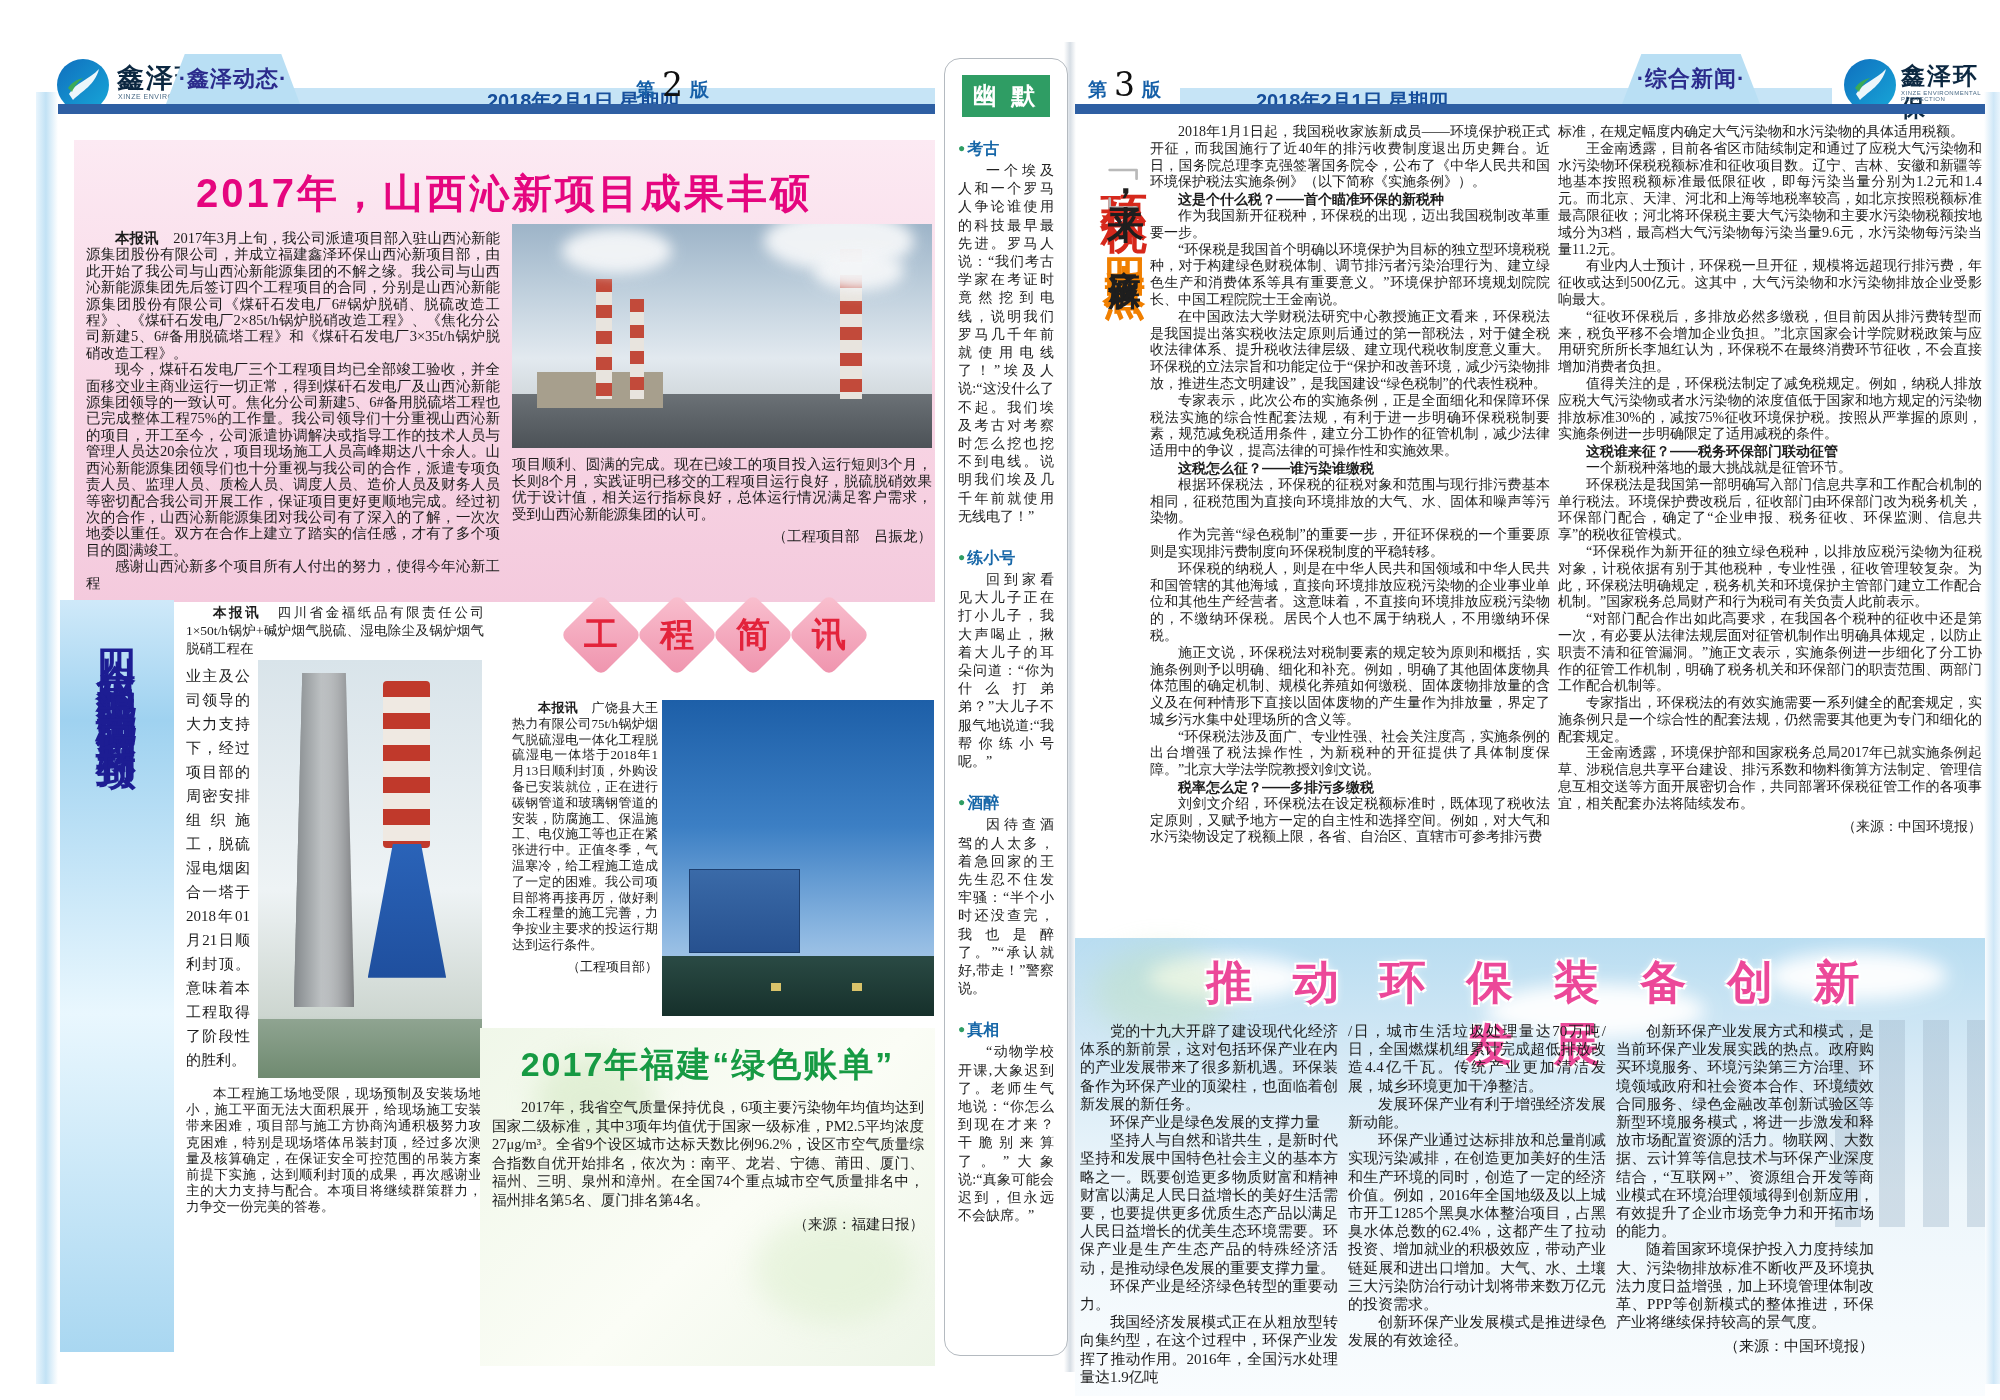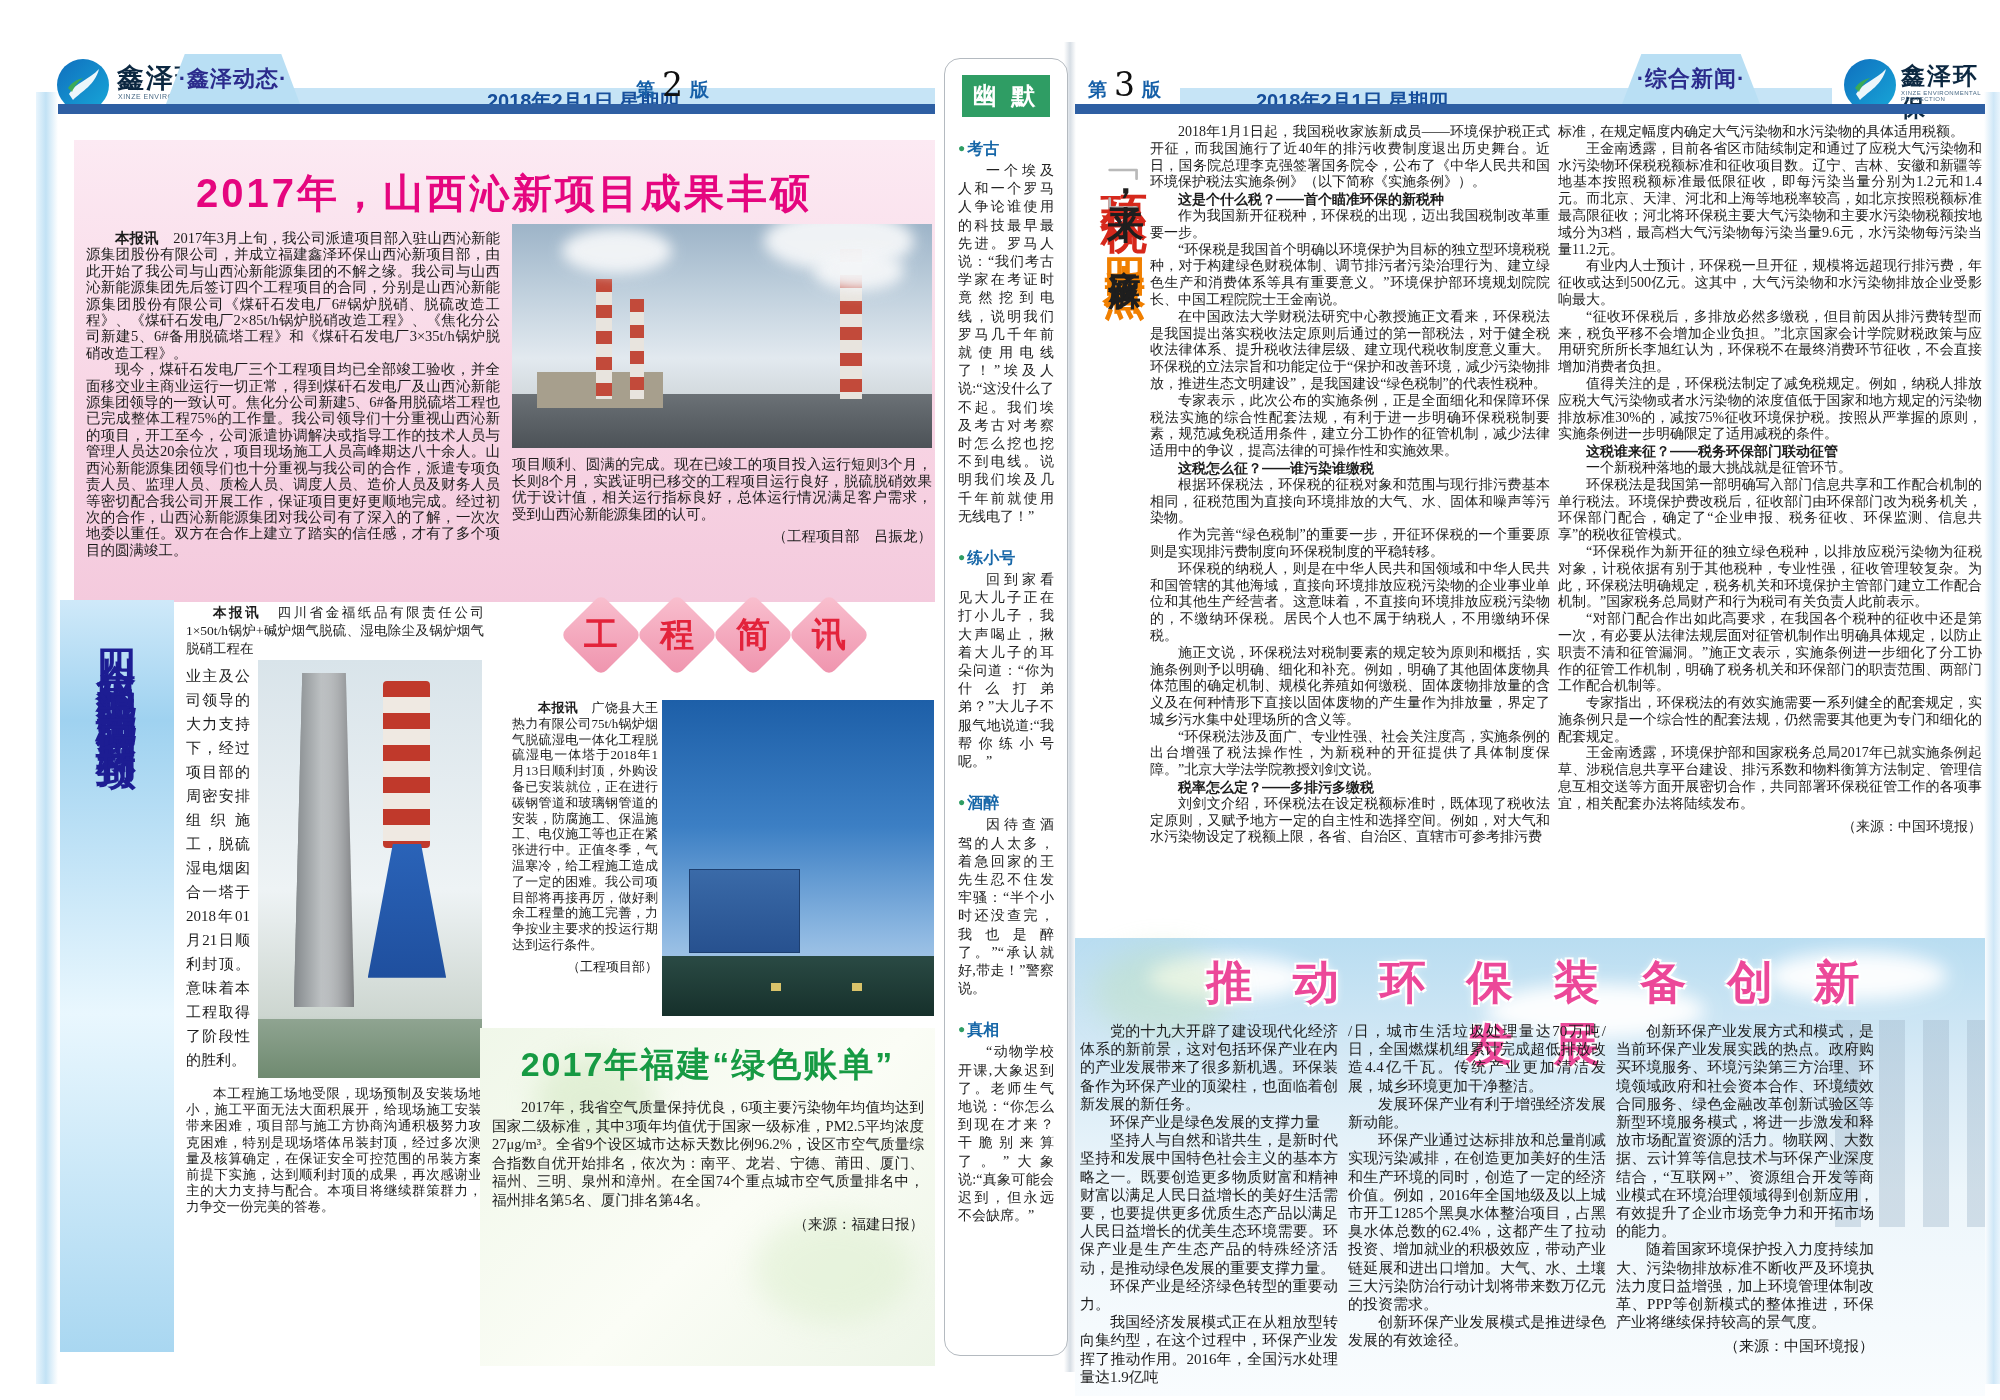--- a/index.html
+++ b/index.html
@@ -130,20 +130,21 @@
     <span>版</span>
   </div>
   <div class="abs bluebar" style="left:58px;top:104px;width:877px;"></div>
 
   <section class="abs a1box" style="left:74px;top:140px;width:861px;height:462px;">
     <h1 class="a1head" style="margin:26px 10px 0;">2017年，山西沁新项目成果丰硕</h1>
   </section>
   <div class="col" style="left:86px;top:230px;width:414px;height:362px;font-size:14.5px;line-height:16.4px;">
     <p class="lead"><b>本报讯</b>　<span>2017年3月上旬，我公司派遣项目部入驻山西沁新能源集团股份有限公司，并成立福建鑫泽环保山西沁新项目部，由此开始了我公司与山西沁新能源集团的不解之缘。我公司与山西沁新能源集团先后签订四个工程项目的合同，分别是山西沁新能源集团股份有限公司《煤矸石发电厂6#锅炉脱硝、脱硫改造工程》、《煤矸石发电厂2×85t/h锅炉脱硝改造工程》、《焦化分公司新建5、6#备用脱硫塔工程》和《煤矸石发电厂3×35t/h锅炉脱硝改造工程》。</span></p>
     <p>现今，煤矸石发电厂三个工程项目均已全部竣工验收，并全面移交业主商业运行一切正常，得到煤矸石发电厂及山西沁新能源集团领导的一致认可。焦化分公司新建5、6#备用脱硫塔工程也已完成整体工程75%的工作量。我公司领导们十分重视山西沁新的项目，开工至今，公司派遣协调解决或指导工作的技术人员与管理人员达20余位次，项目现场施工人员高峰期达八十余人。山西沁新能源集团领导们也十分重视与我公司的合作，派遣专项负责人员、监理人员、质检人员、调度人员、造价人员及财务人员等密切配合我公司开展工作，保证项目更好更顺地完成。经过初次的合作，山西沁新能源集团对我公司有了深入的了解，一次次地委以重任。双方在合作上建立了踏实的信任感，才有了多个项目的圆满竣工。</p>
+    <p>感谢山西沁新多个项目所有人付出的努力，使得今年沁新工程</p>
   </div>
   <div class="photo ph1" style="left:512px;top:224px;width:420px;height:224px;">
     <div class="ground"></div>
     <div class="bld" style="left:6%;width:30%;height:16%;"></div>
     <div class="chim" style="left:20%;bottom:22%;width:16px;height:120px;"></div>
     <div class="chim" style="left:28%;bottom:22%;width:14px;height:100px;"></div>
     <div class="chim" style="left:78%;bottom:22%;width:22px;height:150px;"></div>
     <div class="smoke" style="left:12%;top:2%;width:110px;height:46px;"></div>
     <div class="smoke" style="left:60%;top:-6%;width:150px;height:60px;"></div>
     <div class="smoke" style="left:72%;top:12%;width:90px;height:40px;"></div>

